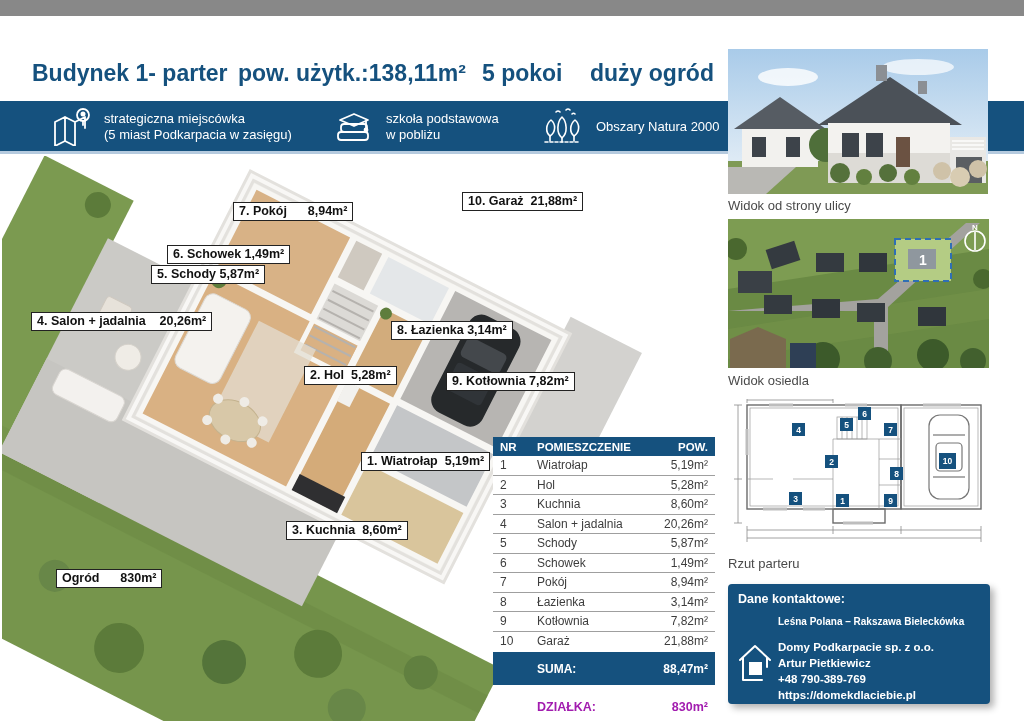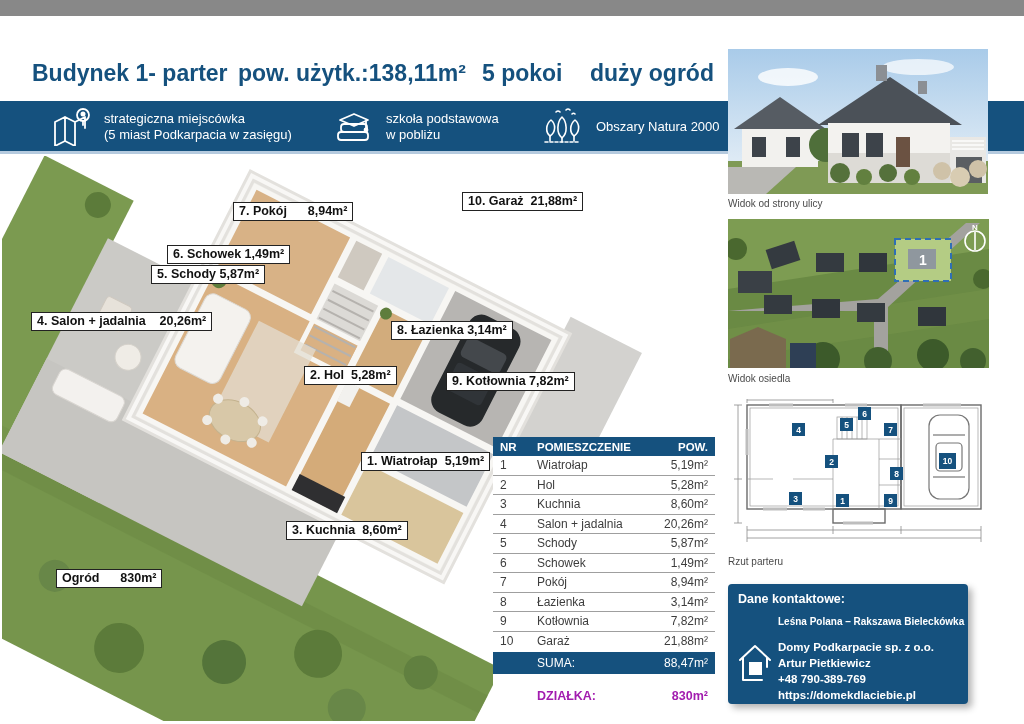--- a/index.html
+++ b/index.html
@@ -21,29 +21,29 @@
   .plan-label { position:absolute; z-index:6; background:#fff; border:1px solid #222; padding:0 5px; height:19px; line-height:17px; font-size:12.5px; font-weight:700; color:#111; white-space:pre; }
 
   
   .tbl { position:absolute; left:493px; top:421px; width:222px; background:#fff; z-index:10; }
   .tbl-head { display:flex; align-items:center; background:#15517e; color:#fff; font-size:11.5px; font-weight:700; height:19px; }
   .c-nr { width:44px; padding-left:7px; }
   .c-name { flex:1; }
   .c-pow { width:62px; text-align:right; padding-right:7px; }
   .trow { display:flex; align-items:center; height:19.5px; font-size:12px; color:#3d3d3d; border-bottom:1px solid #9f9f9f; }
   .trow:last-child { border-bottom:none; }
-  .suma-row { display:flex; align-items:center; background:#15517e; color:#fff; font-weight:400; font-size:12px; height:22px; margin-top:1px; }
+  .suma-row { display:flex; align-items:center; background:#15517e; color:#fff; font-weight:700; font-size:12px; height:33px; margin-top:1px; }
   .dzialka-row { display:flex; align-items:center; color:#a21caf; font-weight:700; font-size:12.5px; height:18px; margin-top:13px; }
 
   
-  .caption { position:absolute; left:728px; font-size:10px; color:#4a4a4a; z-index:3; }
+  .caption { position:absolute; left:728px; font-size:13px; color:#4a4a4a; z-index:3; }
   .photo { position:absolute; z-index:2; }
   .rzut-badge { position:absolute; background:#15517e; color:#fff; font-size:8.5px; font-weight:700;
                 display:flex; align-items:center; justify-content:center; width:13px; height:13px; z-index:4; }
-  .contact-box { position:absolute; left:728px; top:568px; width:240px; height:120px; background:#15517e;
+  .contact-box { position:absolute; left:728px; top:568px; width:262px; height:120px; background:#15517e;
                  border-radius:4px; box-shadow:4px 4px 7px rgba(0,0,0,.3); color:#fff; z-index:3; }
   .contact-heading { position:absolute; left:10px; top:8px; font-size:12.5px; font-weight:700; }
   .contact-project { position:absolute; left:50px; top:32px; font-size:10px; font-weight:700; }
   .contact-line { position:absolute; left:50px; font-size:11.5px; font-weight:700; line-height:16px; }
 </style>
 </head>
 <body>
 
 <div class="page">
 

